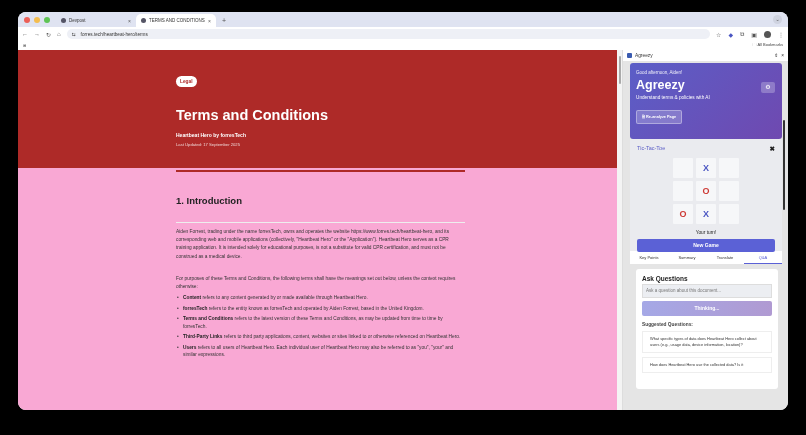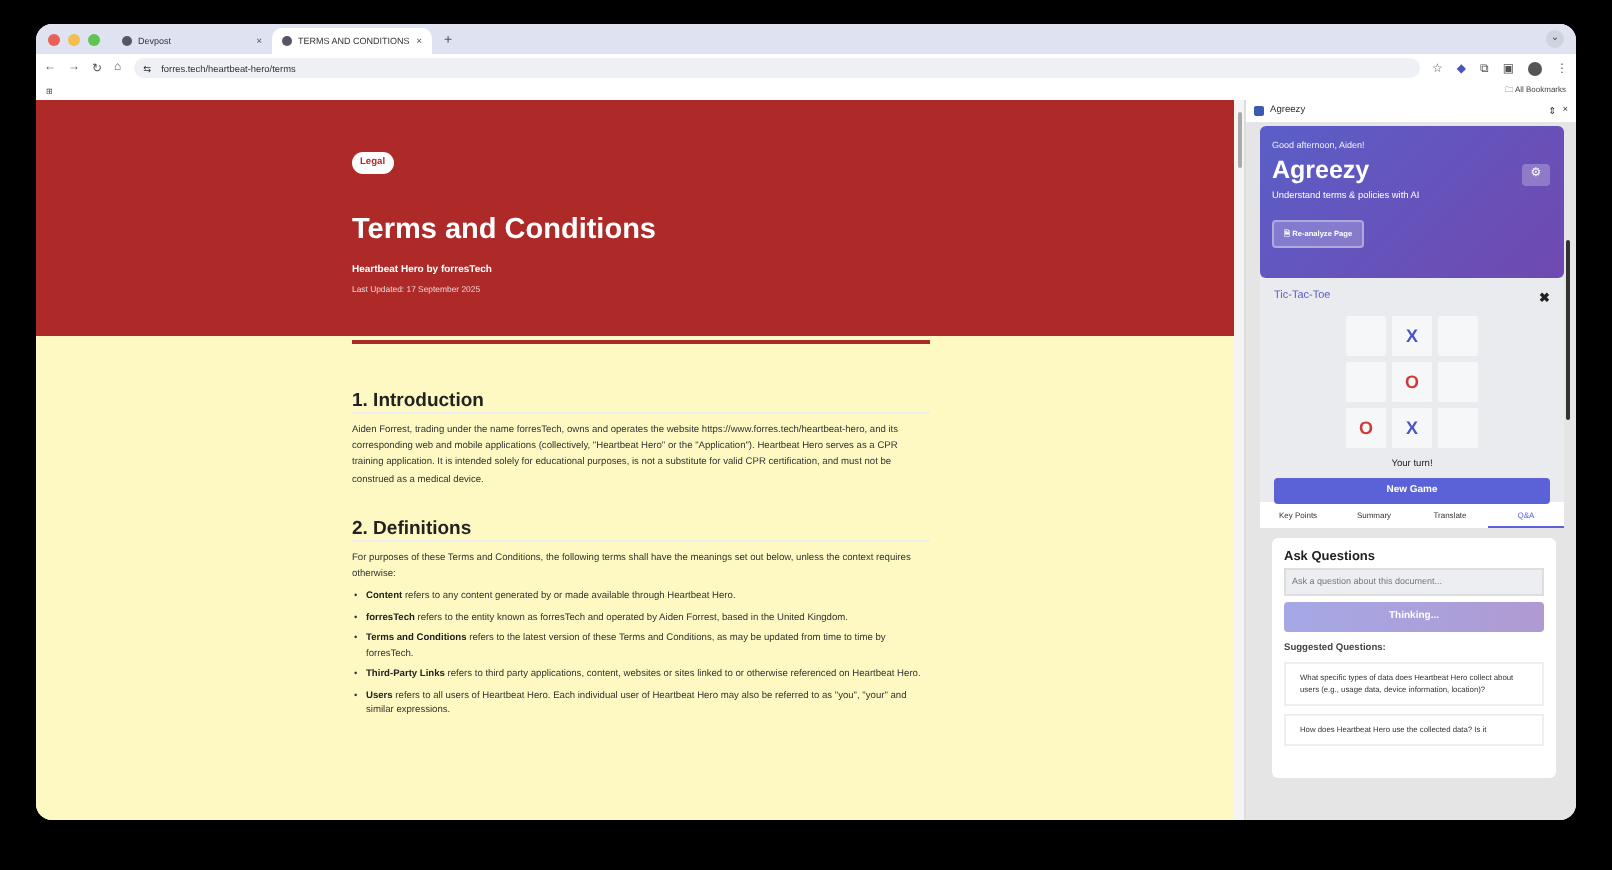--- a/index.html
+++ b/index.html
@@ -14,29 +14,29 @@
 .tab .tl{flex:1;white-space:nowrap;overflow:hidden}
 .tab .tx{font-size:5px;color:#555}
 .newtab{font-size:7px;color:#555;padding:0 6px;line-height:13px}
 .tabmenu{position:absolute;right:6px;top:3px;width:9px;height:9px;border-radius:50%;background:#cfd3e0;font-size:5px;text-align:center;line-height:9px;color:#444}
 .toolbar{height:14px;display:flex;align-items:center;padding:0 4px;gap:6px;font-size:6px;color:#555;background:#fff}
 .url{flex:1;height:10px;border-radius:5px;background:#eef0f6;display:flex;align-items:center;padding:0 5px;font-size:4.7px;color:#333;gap:5px}
 .tb-r{display:flex;gap:7px;align-items:center;font-size:6px}
 .avatar{width:7px;height:7px;border-radius:50%;background:#555}
 .bmbar{height:9px;display:flex;align-items:center;justify-content:space-between;padding:0 5px;font-size:4px;color:#444;background:#fff}
 .content{position:absolute;top:38px;left:0;right:0;bottom:0;display:flex}
-.page{width:604px;position:relative;overflow:hidden;background:#fef9c3}
+.page{width:604px;position:relative;overflow:hidden;background:#f9a8d4}
 .hero{height:118px;background:#ae2a28;padding:19px 0 0 158px;color:#fff}
 .badge{display:inline-block;background:#fff;color:#ae2a28;font-size:4.8px;font-weight:bold;padding:3px 4px;border-radius:6px}
 .h1{font-size:14.5px;font-weight:bold;margin-top:20px}
 .sub{font-size:5px;font-weight:bold;margin-top:9px}
 .upd{font-size:4.2px;opacity:.8;margin-top:4px}
 .redline{position:absolute;left:158px;top:120px;width:289px;height:2px;background:#ae2a28}
 .doc{position:absolute;left:158px;top:145px;width:289px;color:#333}
-.h2{font-size:9.5px;font-weight:bold;color:#222;padding-bottom:0;border-bottom:1px solid #eee}
+.h2{font-size:9.5px;font-weight:bold;color:#222;padding-bottom:16px;border-bottom:1px solid #eee}
 .p{font-size:4.8px;line-height:8.2px;margin-top:5px}
 .sec2{margin-top:14px}
 .li{font-size:4.8px;line-height:7.5px;margin-top:3px;padding-left:7px;position:relative}
 .li:before{content:"•";position:absolute;left:1px}
 .li b{color:#222}
 .scroll{position:absolute;right:0;top:0;width:5px;height:100%;background:#f4f4f4}
 .thumb{position:absolute;right:1px;top:6px;width:2px;height:28px;background:#aaa;border-radius:1px}
 .side{flex:1;background:#e5e5e5;border-left:1px solid #ddd;position:relative;overflow:hidden}
 .shead{height:11px;display:flex;align-items:center;padding:0 4px;font-size:4.8px;color:#333;gap:3px;background:#fff}
 .sicon{width:5px;height:5px;background:#3a5bb0;border-radius:1px}
@@ -118,21 +118,20 @@
     <span class="badge">Legal</span>
     <div class="h1">Terms and Conditions</div>
     <div class="sub">Heartbeat Hero by forresTech</div>
     <div class="upd">Last Updated: 17 September 2025</div>
    </div>
    <div class="redline"></div>
    <div class="doc">
     <div class="h2">1. Introduction</div>
     <div class="p">Aiden Forrest, trading under the name forresTech, owns and operates the website https://www.forres.tech/heartbeat-hero, and its corresponding web and mobile applications (collectively, "Heartbeat Hero" or the "Application"). Heartbeat Hero serves as a CPR training application. It is intended solely for educational purposes, is not a substitute for valid CPR certification, and must not be construed as a medical device.</div>
     <div class="sec2">
-     <div class="h2">2. Definitions</div>
      <div class="p">For purposes of these Terms and Conditions, the following terms shall have the meanings set out below, unless the context requires otherwise:</div>
      <div class="li"><b>Content</b><span> refers to any content generated by or made available through Heartbeat Hero.</span></div>
      <div class="li"><b>forresTech</b><span> refers to the entity known as forresTech and operated by Aiden Forrest, based in the United Kingdom.</span></div>
      <div class="li"><b>Terms and Conditions</b><span> refers to the latest version of these Terms and Conditions, as may be updated from time to time by forresTech.</span></div>
      <div class="li"><b>Third-Party Links</b><span> refers to third party applications, content, websites or sites linked to or otherwise referenced on Heartbeat Hero.</span></div>
      <div class="li"><b>Users</b><span> refers to all users of Heartbeat Hero. Each individual user of Heartbeat Hero may also be referred to as "you", "your" and similar expressions.</span></div>
     </div>
    </div>
    <div class="scroll">
           <div class="thumb"></div>

